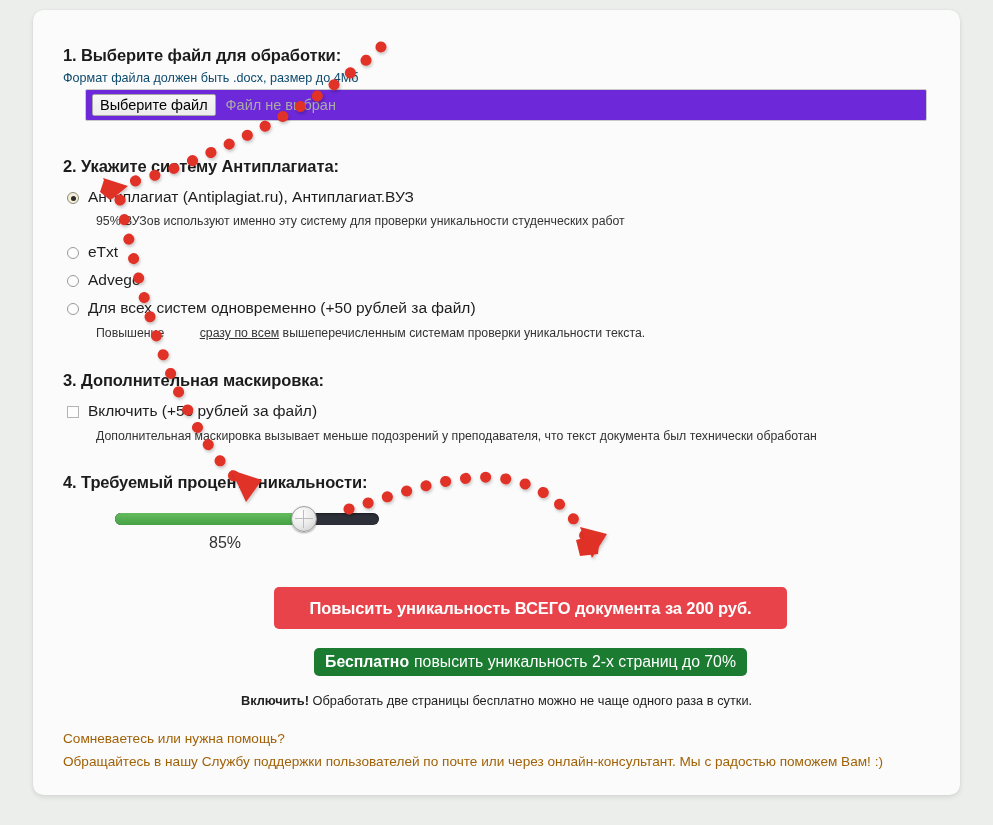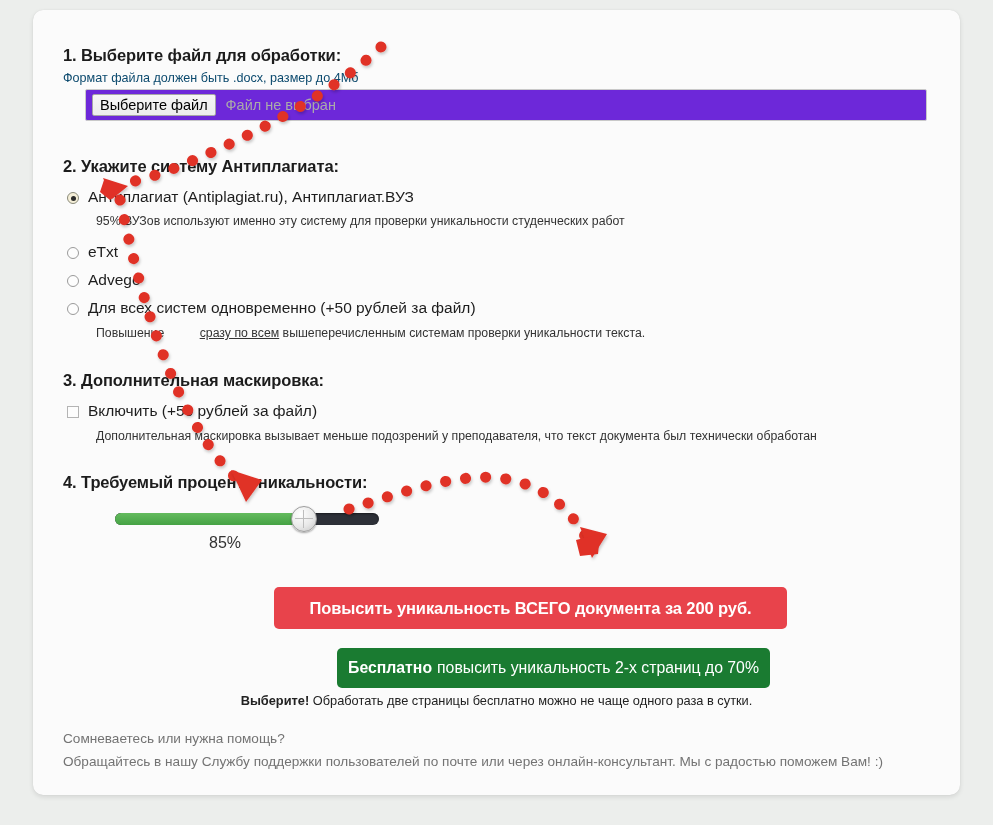--- a/index.html
+++ b/index.html
@@ -217,50 +217,49 @@
     font-weight: bold;
     letter-spacing: -0.1px;
     cursor: pointer;
     white-space: nowrap;
   }
   .btn-free {
     position: absolute;
     left: 281px;
     top: 638px;
     width: 433px;
-    height: 40px;
+    height: 28px;
     background: #1a7b31;
     border-radius: 5px;
     display: flex;
     align-items: center;
     justify-content: center;
     color: #ffffff;
     font-size: 15.8px;
     cursor: pointer;
     white-space: nowrap;
-    margin-left: 23px;
   }
   .btn-free b { font-weight: bold; margin-right: 5px; }
   .warn {
     position: absolute;
     top: 683px;
     left: 0;
     width: 927px;
     text-align: center;
     font-size: 12.8px;
     color: #222;
     white-space: nowrap;
   }
   .warn b { font-weight: bold; }
 
   .footer-line {
     position: absolute;
     left: 30px;
     font-size: 13.6px;
-    color: #737373;
+    color: #a16207;
     white-space: nowrap;
   }
 
   
   .arrow-layer {
     position: absolute;
     left: 0; top: 0;
     width: 993px;
     height: 825px;
     pointer-events: none;
@@ -327,21 +326,21 @@
       <div class="btn-primary">
         <span>Повысить уникальность ВСЕГО документа за 200 руб.</span>
       </div>
 
       <div class="btn-free">
         <b>Бесплатно</b>
           <span>повысить уникальность 2-х страниц до 70%</span>
       </div>
 
       <div class="warn">
-        <b>Выберите!</b><span> Обработать две страницы бесплатно можно не чаще одного раза в сутки.</span>
+        <b>Включить!</b><span> Обработать две страницы бесплатно можно не чаще одного раза в сутки.</span>
       </div>
 
       <div class="footer-line" style="top:721px;">Сомневаетесь или нужна помощь?</div>
       <div class="footer-line" style="top:744px;">Обращайтесь в нашу Службу поддержки пользователей по почте или через онлайн-консультант. Мы с радостью поможем Вам! :)</div>
 
     </div>
   </div>
 
   <svg class="arrow-layer" viewBox="0 0 993 825" width="993" height="825">
     <defs>

